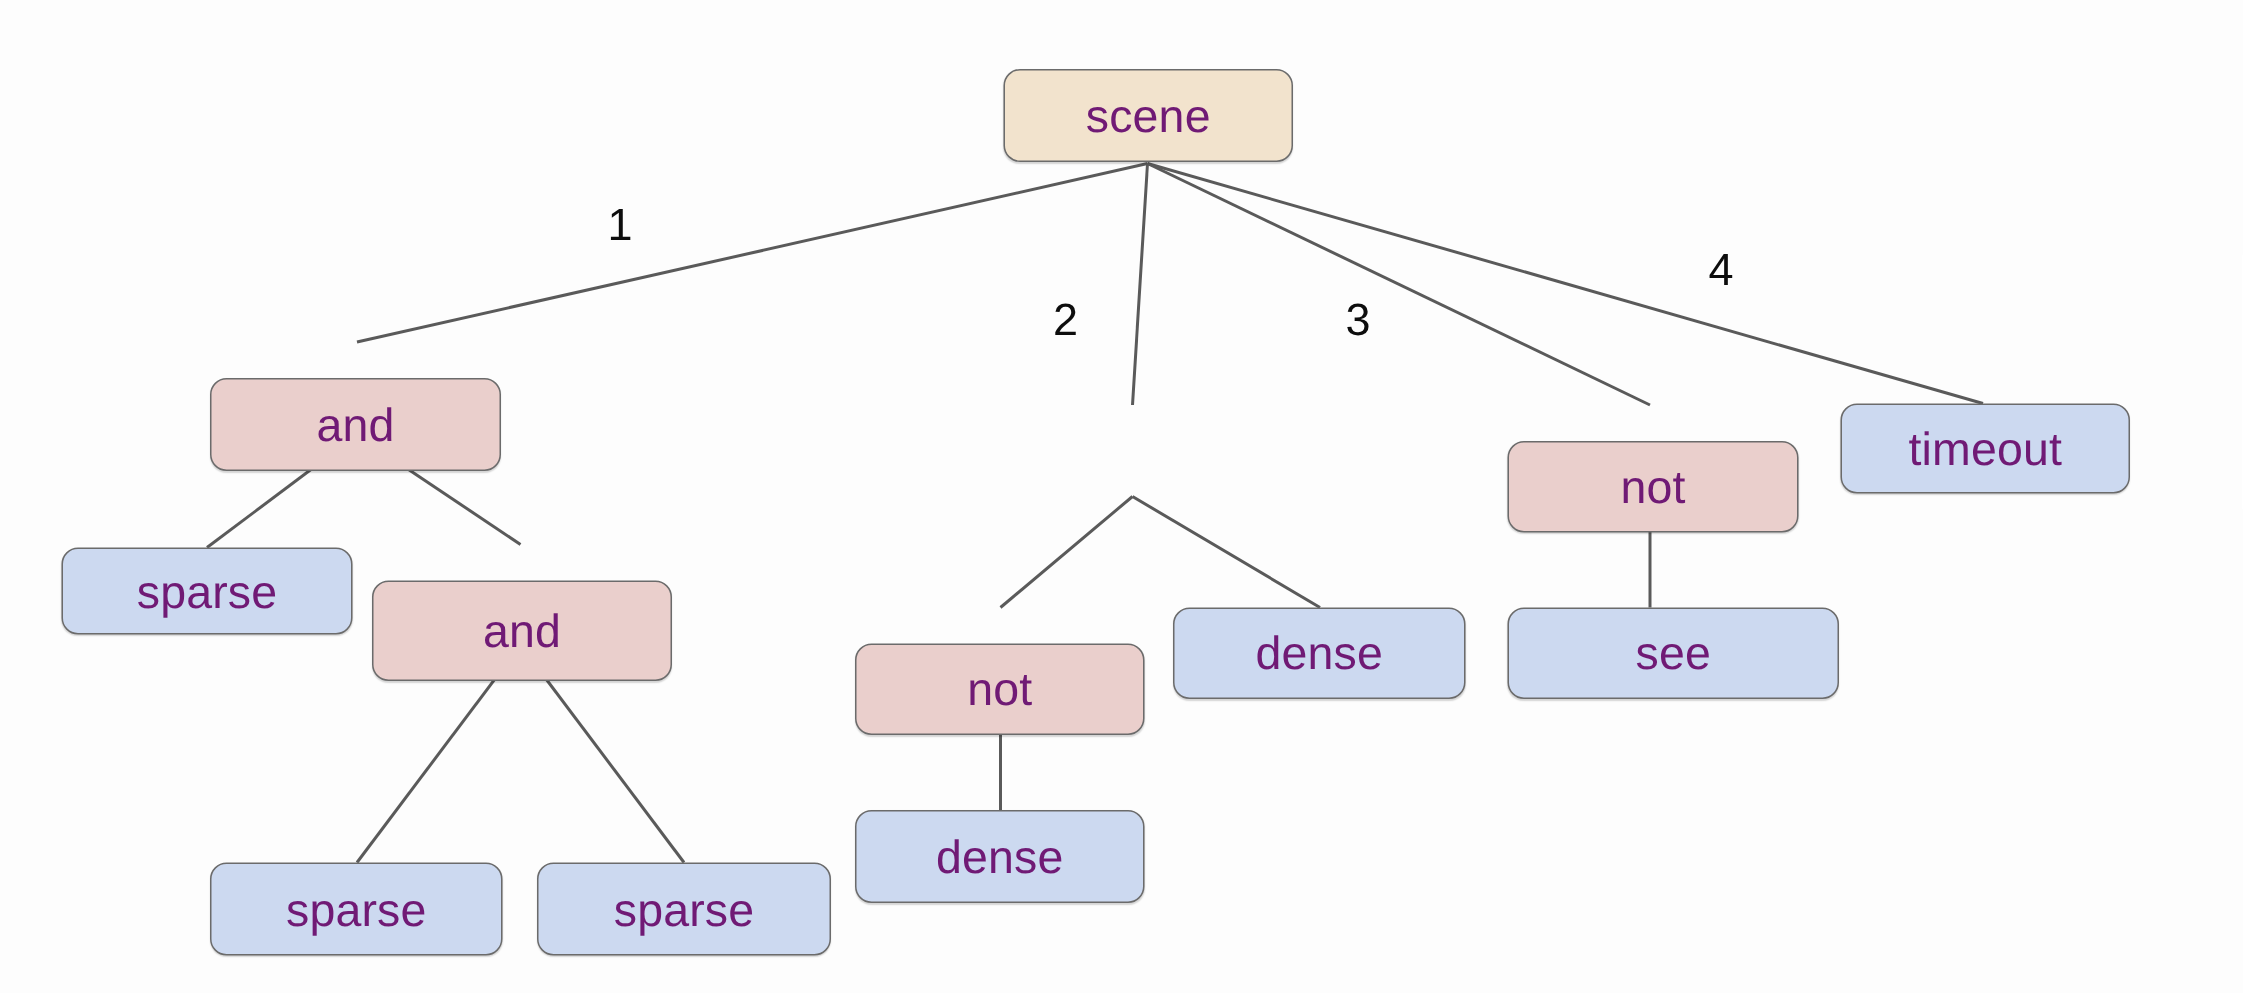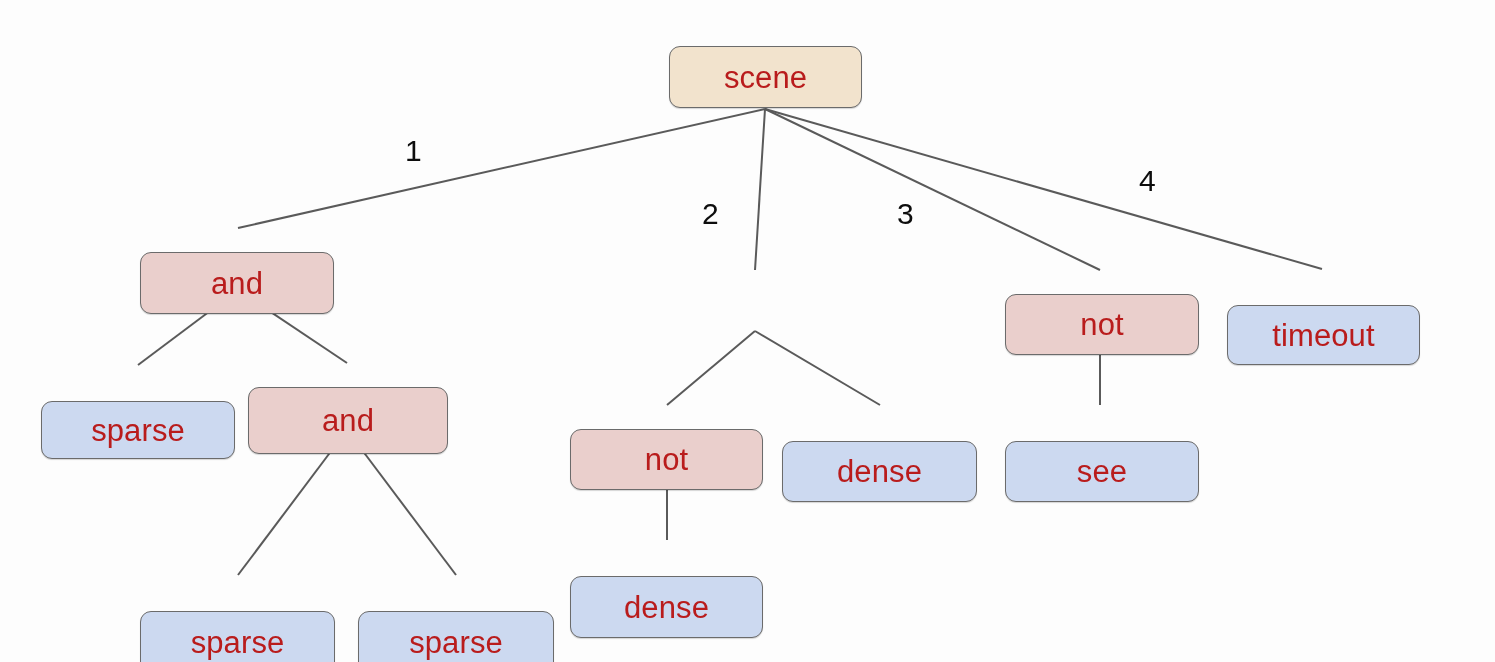--- a/index.html
+++ b/index.html
@@ -25,30 +25,30 @@
     pointer-events: none;
   }
   .node {
     position: absolute;
     box-sizing: border-box;
     border: 1.6px solid #6b6b6b;
     border-radius: 11px;
     display: flex;
     align-items: center;
     justify-content: center;
-    color: #b91c1c;
+    color: #701a75;
     font-size: 31px;
     line-height: 1;
     letter-spacing: 0.1px;
     white-space: nowrap;
     box-shadow: 0 1px 1px rgba(0,0,0,0.16);
   }
   .node-root   { background: #f2e3cd; }
   .node-op     { background: #eacfcc; margin-top: 24px; }
-  .node-leaf   { background: #ccd9f0; margin-top: 36px; }
+  .node-leaf   { background: #ccd9f0; }
   .edge-label {
     position: absolute;
     color: #0d0d0d;
     font-size: 30px;
     line-height: 1;
     white-space: nowrap;
   }
 </style>
 </head>
 <body>
@@ -85,21 +85,21 @@
     </div>
     <div class="node node-op" style="left: 248px; top: 363px; width: 200px; height: 67px;">
       <span>and</span>
     </div>
     <div class="node node-op" style="left: 570px; top: 405px; width: 193px; height: 61px;">
       <span>not</span>
     </div>
     <div class="node node-leaf" style="left: 782px; top: 405px; width: 195px; height: 61px;">
       <span>dense</span>
     </div>
-    <div class="node node-leaf" style="left: 1005px; top: 405px; width: 194px; height: 61px;">
+    <div class="node node-leaf" style="left: 1005px; top: 405px; width: 221px; height: 61px;">
       <span>see</span>
     </div>
     <div class="node node-leaf" style="left: 570px; top: 540px; width: 193px; height: 62px;">
       <span>dense</span>
     </div>
     <div class="node node-leaf" style="left: 140px; top: 575px; width: 195px; height: 62px;">
       <span>sparse</span>
     </div>
     <div class="node node-leaf" style="left: 358px; top: 575px; width: 196px; height: 62px;">
       <span>sparse</span>

